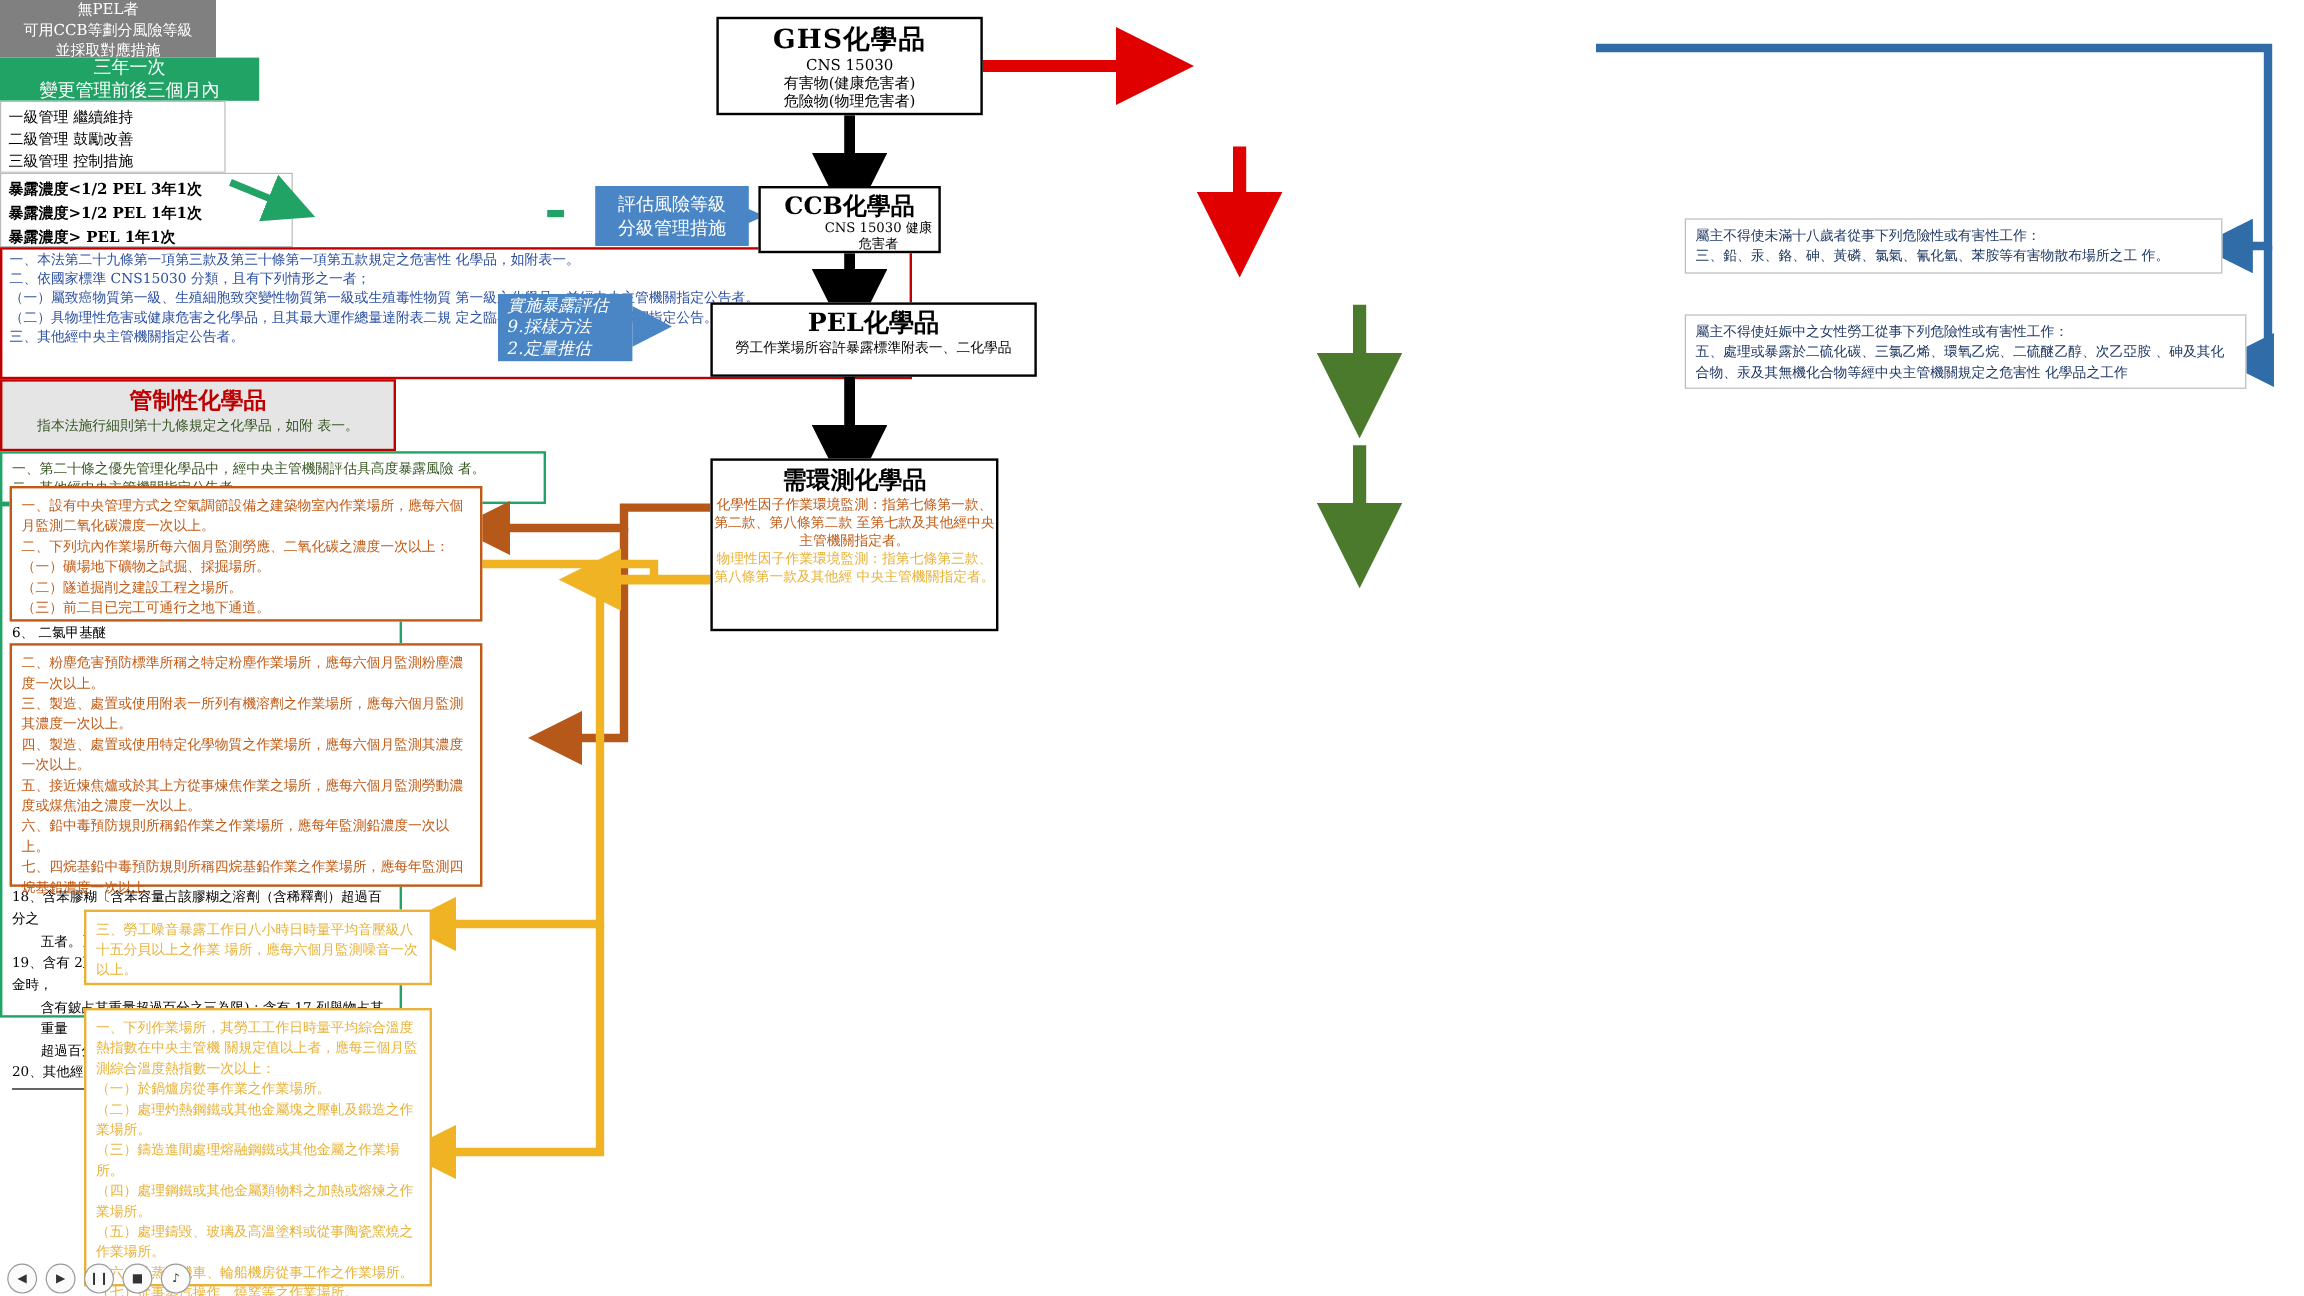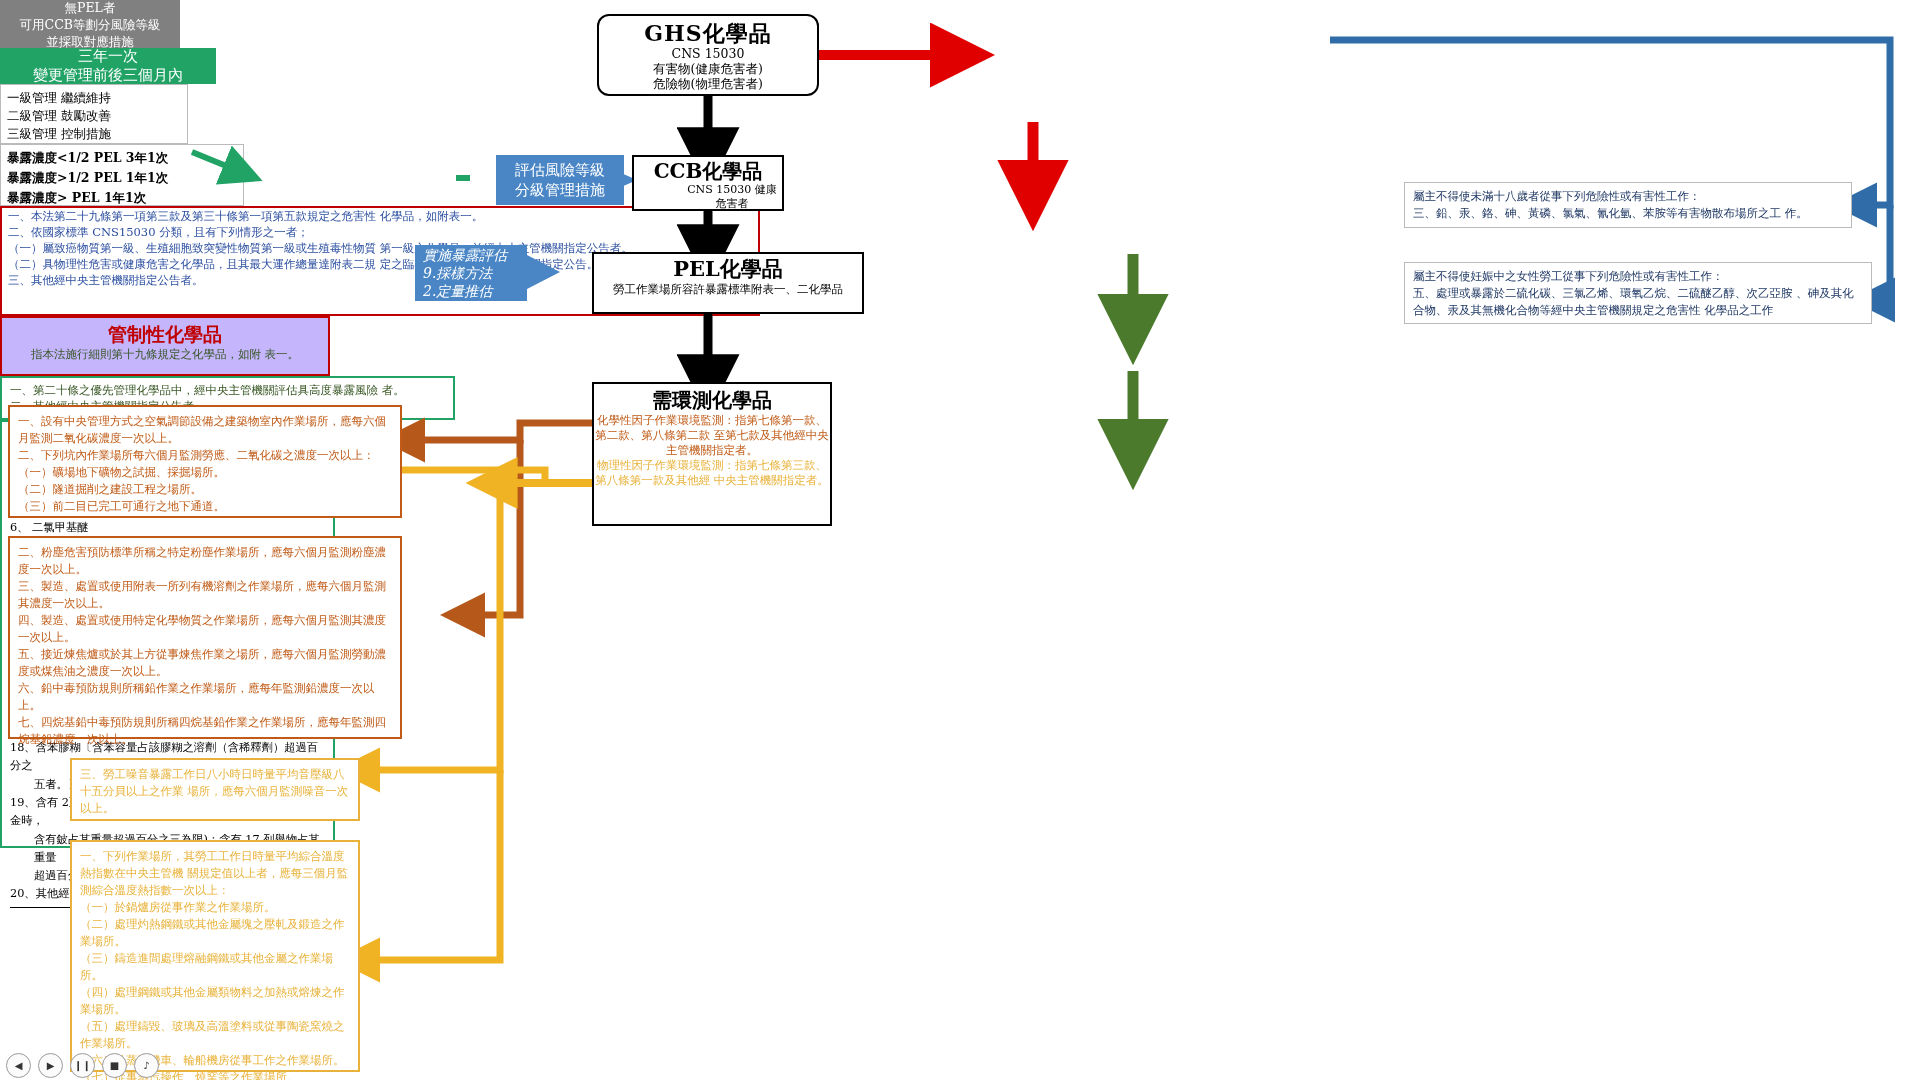--- a/index.html
+++ b/index.html
@@ -10,21 +10,21 @@
   }
   .cv{position:absolute;left:0;top:0;width:1920px;height:1080px;}
   svg.cv{pointer-events:none;}
   .box{position:absolute;box-sizing:border-box;background:#fff;}
   .bk{border:2px solid #000;}
   .title-blk{font-weight:bold;color:#000;text-align:center;font-family:"DejaVu Serif","Liberation Serif",serif;}
   .sub{font-family:"DejaVu Serif","Liberation Serif",serif;color:#000;text-align:center;}
   .cn{font-family:"DejaVu Serif","Liberation Serif",serif;}
 
   
-  #ghs{left:597px;top:14px;width:222px;height:82px;border-radius:12px;}
+  #ghs{left:597px;top:14px;width:222px;height:82px;}
   #ghs .t{font-size:22px;line-height:26px;margin-top:4px;letter-spacing:1px;}
   #ghs .s{font-size:12.5px;line-height:15px;}
 
   #ccb{left:632px;top:155px;width:152px;height:56px;}
   #ccb .t{font-size:20px;line-height:24px;margin-top:2px;}
   #ccb .s{font-size:11px;line-height:14px;padding-left:48px;}
 
   #pel{left:592px;top:252px;width:272px;height:62px;}
   #pel .t{font-size:21px;line-height:26px;margin-top:2px;}
   #pel .s{font-size:11.5px;line-height:14px;}
@@ -61,21 +61,21 @@
   #p3{left:70px;top:758px;width:290px;height:63px;border:2px solid #e8b23a;color:#e8b23a;}
   #p4{left:70px;top:840px;width:290px;height:232px;border:2px solid #e8b23a;color:#e8b23a;}
 
   
   #pri{left:960px;top:10px;width:760px;height:110px;border:2px solid #c00000;background:#fff;box-sizing:border-box;}
   #pri .hd{color:#c00000;font-weight:bold;font-size:20px;text-align:center;line-height:24px;padding-top:2px;
            font-family:"DejaVu Serif","Liberation Serif",serif;}
   #pri .bd{color:#2b4fa0;font-size:11.5px;line-height:16px;padding:0 6px;
            font-family:"DejaVu Serif","Liberation Serif",serif;}
 
-  #ctrl{left:960px;top:192px;width:330px;height:60px;border:2px solid #c00000;background:#c4b5fd;box-sizing:border-box;}
+  #ctrl{left:960px;top:192px;width:330px;height:60px;border:2px solid #c00000;background:#e5e5e5;box-sizing:border-box;}
   #ctrl .hd{color:#c00000;font-weight:bold;font-size:19px;text-align:center;line-height:26px;padding-top:3px;
             font-family:"DejaVu Serif","Liberation Serif",serif;}
   #ctrl .bd{color:#375623;font-size:11.5px;text-align:center;line-height:15px;
             font-family:"DejaVu Serif","Liberation Serif",serif;}
 
   #g20{left:905px;top:325px;width:455px;height:44px;border:2px solid #21A366;background:#fff;box-sizing:border-box;
        padding:4px 8px;color:#375623;font-size:11.5px;line-height:16px;
        font-family:"DejaVu Serif","Liberation Serif",serif;}
 
   #glist{left:978px;top:450px;width:335px;height:428px;border:2px solid #21A366;background:#fff;box-sizing:border-box;

